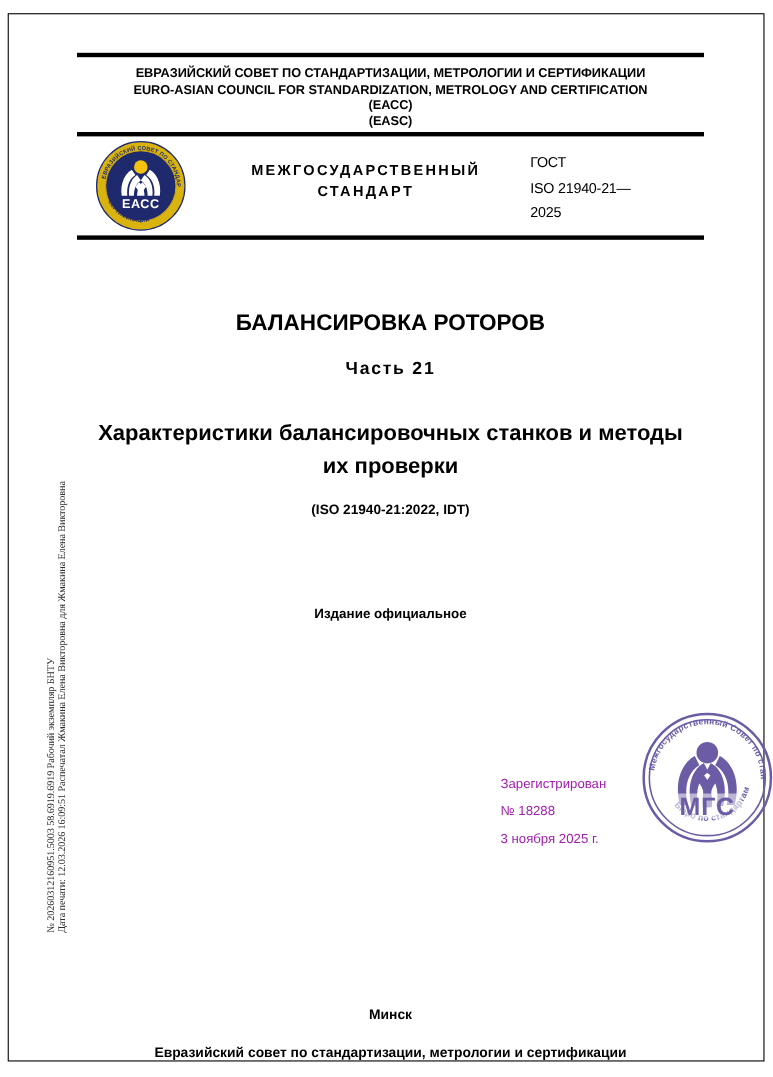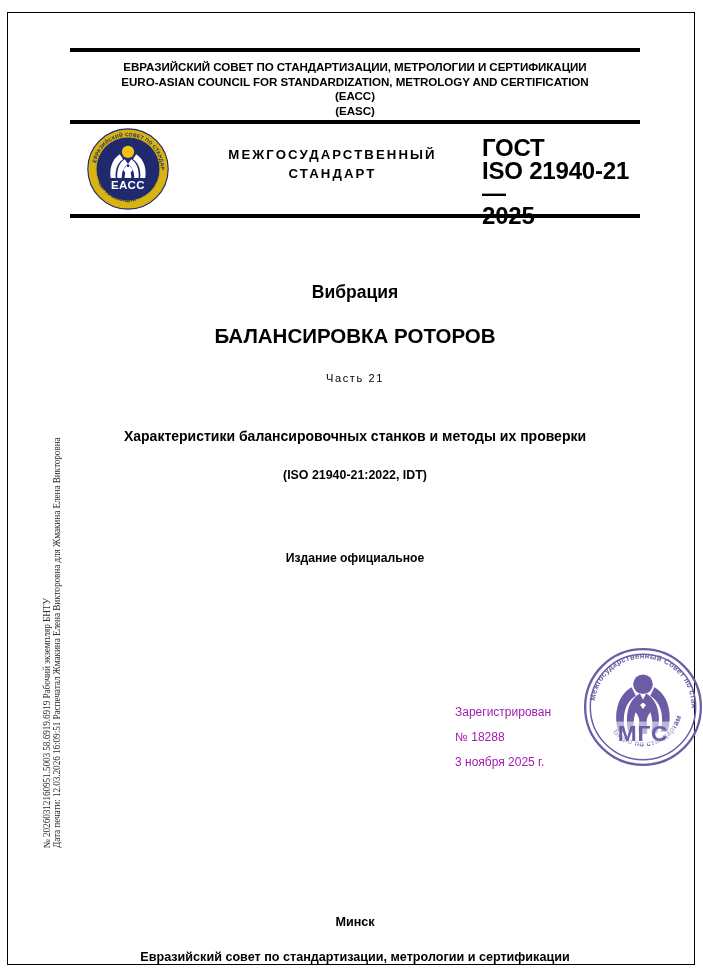--- a/index.html
+++ b/index.html
@@ -115,22 +115,22 @@
     font-weight: bold;
     line-height: 19px;
     letter-spacing: 2.1px;
   }
   #band-mgs-label .ln { display: block; }
   #gost-number {
     position: absolute;
     left: 412px;
     top: 9px;
     width: 158px;
-    font-size: 24px;
-    font-weight: bold;
+    font-size: 13px;
+    font-weight: normal;
     line-height: 22.5px;
     letter-spacing: -0.2px;
   }
   #gost-number .ln { display: block; }
 
   #rule-under-band {
     position: absolute;
     left: 0;
     top: 214px;
     width: 570px;
@@ -151,28 +151,28 @@
     margin-bottom: 21px;
   }
   #doc-title {
     font-size: 20.5px;
     font-weight: bold;
     line-height: 24px;
     margin-bottom: 20px;
     text-align: center;
   }
   #doc-part {
-    font-size: 11px;
-    font-weight: normal;
+    font-size: 16px;
+    font-weight: bold;
     line-height: 20px;
     letter-spacing: 1.6px;
     margin-bottom: 20px;
   }
   #doc-subtitle {
-    font-size: 14px;
+    font-size: 20px;
     font-weight: bold;
     line-height: 30px;
     padding: 0 14px;
     margin-bottom: 16px;
     margin-top: 33px;
   }
   #doc-iso-ref {
     font-size: 12.4px;
     font-weight: bold;
     line-height: 16px;
@@ -286,21 +286,20 @@
     <div id="gost-number">
       <span class="ln">ГОСТ</span>
       <span class="ln">ISO 21940-21—</span>
       <span class="ln">2025</span>
     </div>
   </div>
 
   <div class="rule" id="rule-under-band"></div>
 
   <div id="title-block">
-    <div id="doc-kicker">Вибрация</div>
     <div id="doc-title">БАЛАНСИРОВКА РОТОРОВ</div>
     <div id="doc-part">Часть 21</div>
     <div id="doc-subtitle">Характеристики балансировочных станков и методы их проверки</div>
     <div id="doc-iso-ref">(ISO 21940-21:2022, IDT)</div>
   </div>
 
   <div id="edition-note">Издание официальное</div>
 
   <div id="registration">
     <span class="ln">Зарегистрирован</span>

